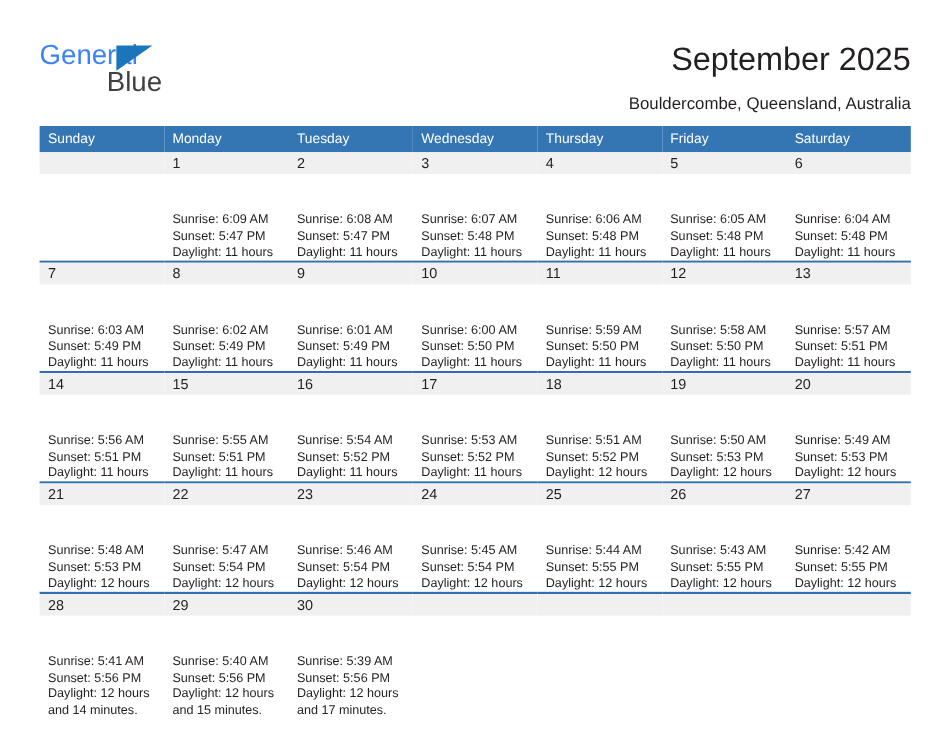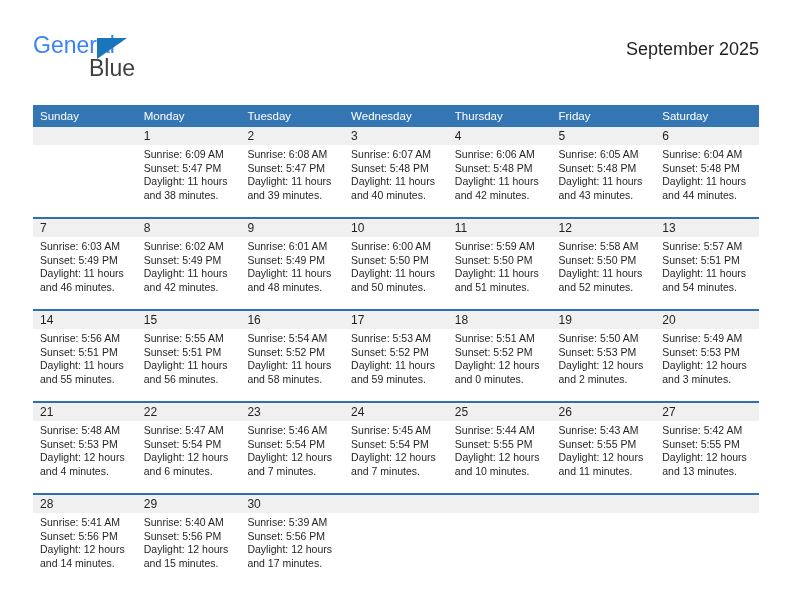--- a/index.html
+++ b/index.html
@@ -59,21 +59,21 @@
     top: 23px;
     font-size: 23px;
     line-height: 26px;
     color: #404040;
     font-weight: 400;
   }
   .title {
     position: absolute;
     right: 33px;
     top: 33px;
-    font-size: 18px;
+    font-size: 27px;
     line-height: 32px;
     color: #231f20;
     text-align: right;
     font-weight: 400;
     white-space: nowrap;
   }
   .subtitle {
     position: absolute;
     right: 33px;
     top: 77px;
@@ -134,38 +134,40 @@
     padding: 1px 0 0 7px;
     font-size: 12px;
     line-height: 16px;
     color: #231f20;
   }
   .cell-body {
     padding: 3px 7px 0 7px;
     font-size: 10.5px;
     line-height: 13.6px;
     color: #231f20;
+    margin-top: 29px;
   }
   .cell-body div { white-space: nowrap; }
   .cell-body .wrap { white-space: normal; }
 </style>
 </head>
 <body>
 
 <div id="page">
 
   <div class="header">
 
     <div class="brand">
       <span class="brand-general">General</span>
       <span class="brand-tri"></span>
       <span class="brand-blue">Blue</span>
     </div>
 
     <div class="title">September 2025</div>
+    <div class="subtitle">Bouldercombe, Queensland, Australia</div>
 
   </div>
 
   <div class="calendar">
     <table class="cal-table">
       <colgroup>
         <col>
           <col>
           <col>
           <col>

